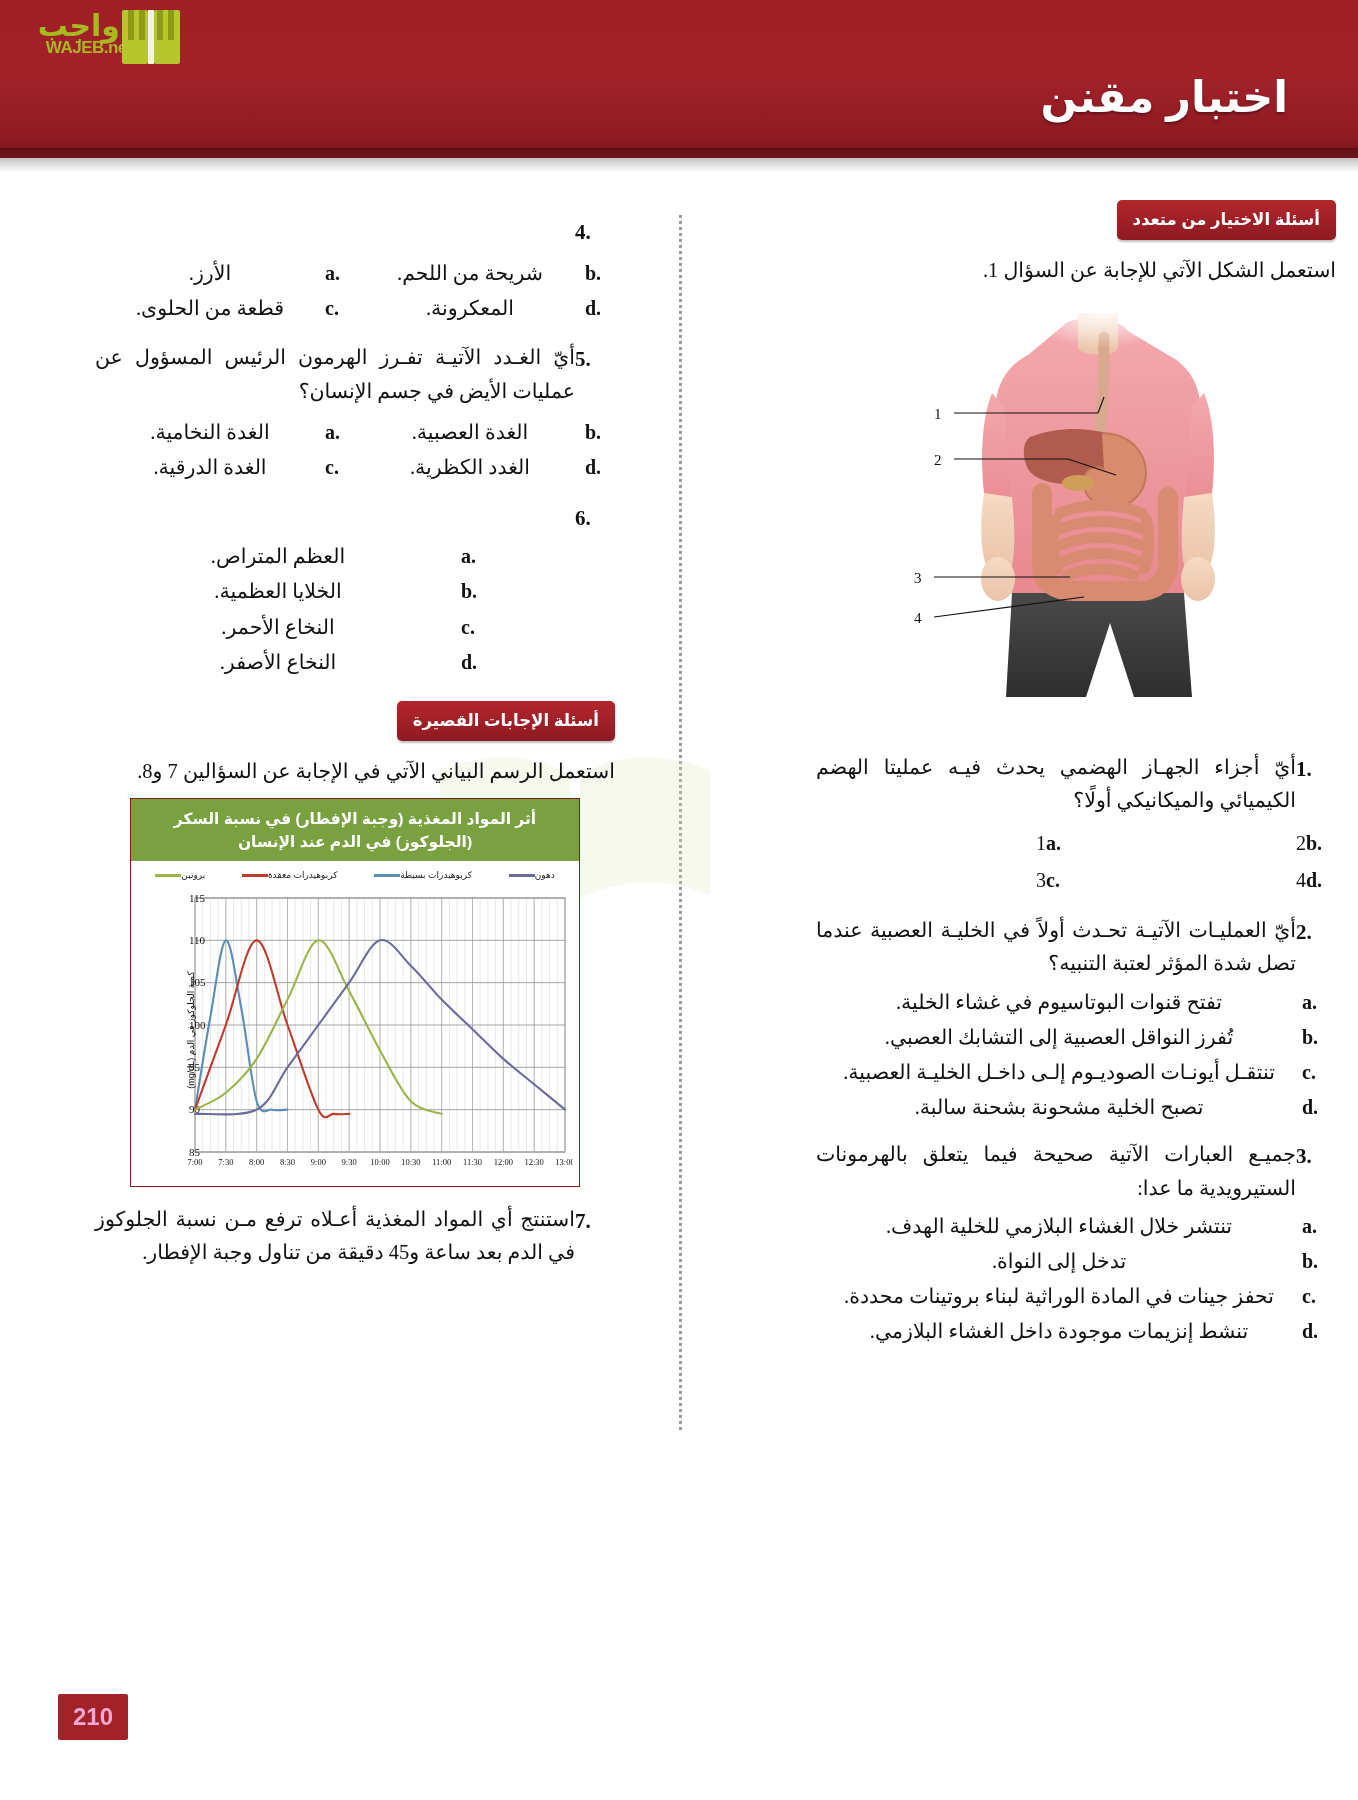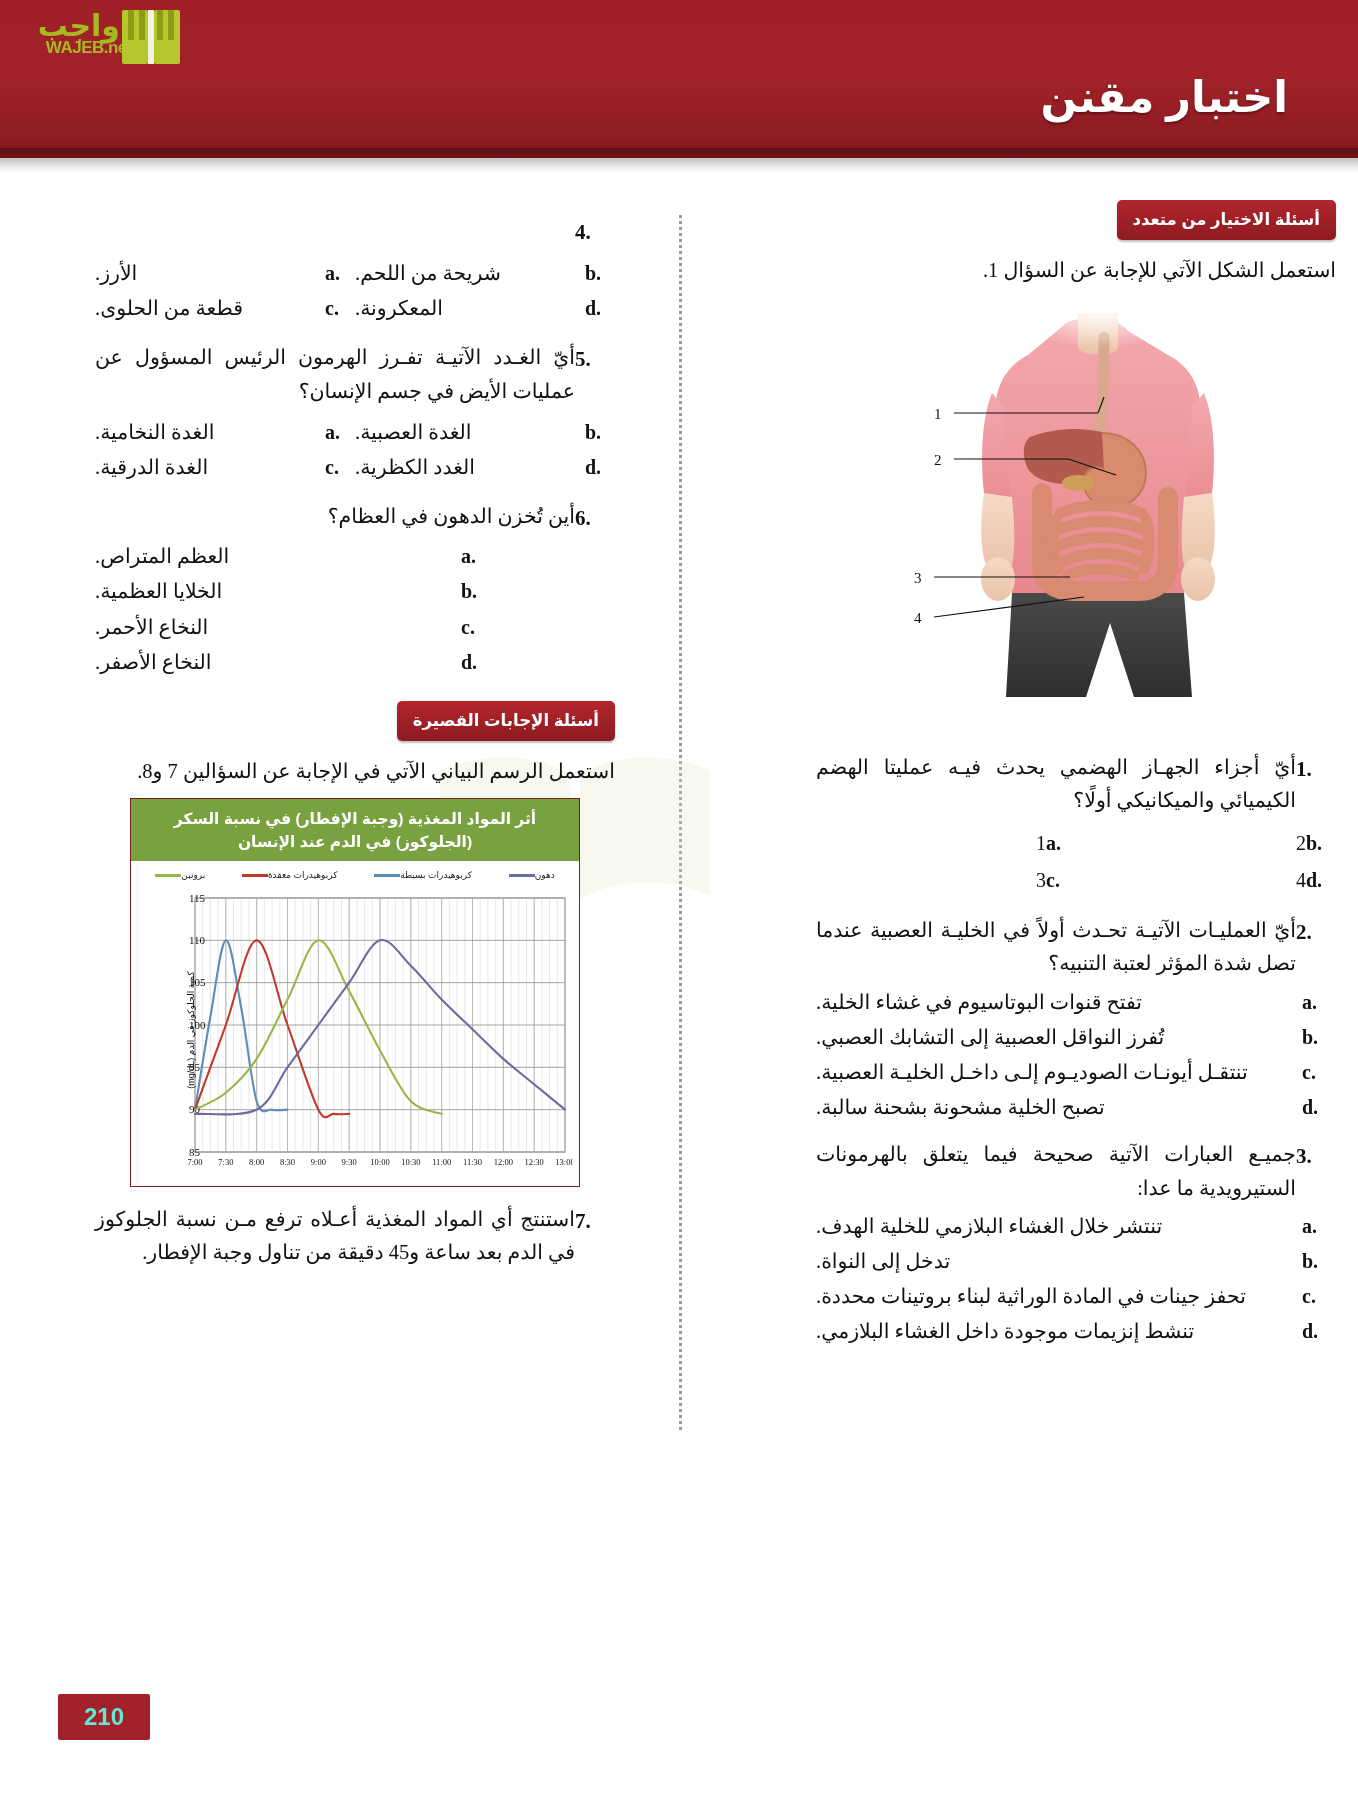--- a/index.html
+++ b/index.html
@@ -81,21 +81,21 @@
   }
   .q-text{ flex:1; text-align:justify; text-align-last:right; }
   .q-text.jst{ text-align:justify;font-family:Liberation Serif, serif; }
 
   .opts{ margin-top:5px; }
   .opt{ display:flex; flex-direction:row; align-items:flex-start; margin:2px 0; }
   .opt-let{
     width:34px; flex:0 0 34px; font-weight:bold; direction:ltr; text-align:left;
     font-family:"Liberation Serif","DejaVu Serif",serif; font-size:20px;
   }
-  .opt-txt{ flex:1; text-align:left; }
+  .opt-txt{ flex:1; text-align:center; }
 
   
   .opts2{ display:flex; flex-direction:row-reverse; gap:0; margin-top:6px; }
   .opts2 .colh{ width:50%; }
   .opt-inline{ display:flex; flex-direction:row; margin:2px 0; }
   .opt-inline .opt-let{ width:30px; flex:0 0 30px; }
 
   
   .numopt{ display:flex; flex-direction:row; margin:4px 0; }
   .numopt .let{ width:30px; flex:0 0 30px; font-weight:bold; direction:ltr; font-size:20px;}
@@ -127,22 +127,22 @@
     transform-origin:center; font-size:9px; white-space:nowrap;
     font-family:"Liberation Sans","DejaVu Sans",sans-serif; color:#111;
   }
   .xaxis-label{
     text-align:center; font-size:9px; padding:2px 0 7px;
     font-family:"Liberation Sans","DejaVu Sans",sans-serif; color:#111;
   }
 
   
   .pagenum{
-    position:absolute; left:58px; bottom:60px; width:92px; height:46px;
-    background:#a3222a; color:#5eead4; font-weight:bold; font-size:24px;
+    position:absolute; left:58px; bottom:60px; width:70px; height:46px;
+    background:#a3222a; color:#f9a8d4; font-weight:bold; font-size:24px;
     display:flex; align-items:center; justify-content:center;
     font-family:"Liberation Sans","DejaVu Sans",sans-serif;
     border-radius:2px;
   }
 
   
   .wm{ position:absolute; opacity:.22; pointer-events:none; }
   .wm1{ left:430px; top:740px; }
   .wm2{ left:200px; top:880px; }
 </style>
@@ -385,21 +385,20 @@
         </div>
         <div class="opt-inline">
           <span class="opt-let">d.</span>
           <span class="opt-txt">الغدد الكظرية.</span>
         </div>
       </div>
     </div>
 
     <div class="q">
       <div class="q-num">6.</div>
-      <div class="q-text" style="text-align:right">أين تُخزن الدهون في العظام؟</div>
     </div>
     <div class="opts" style="padding-right:120px">
       <div class="opt">
         <span class="opt-let">a.</span>
         <span class="opt-txt">العظم المتراص.</span>
       </div>
       <div class="opt">
         <span class="opt-let">b.</span>
         <span class="opt-txt">الخلايا العظمية.</span>
       </div>

